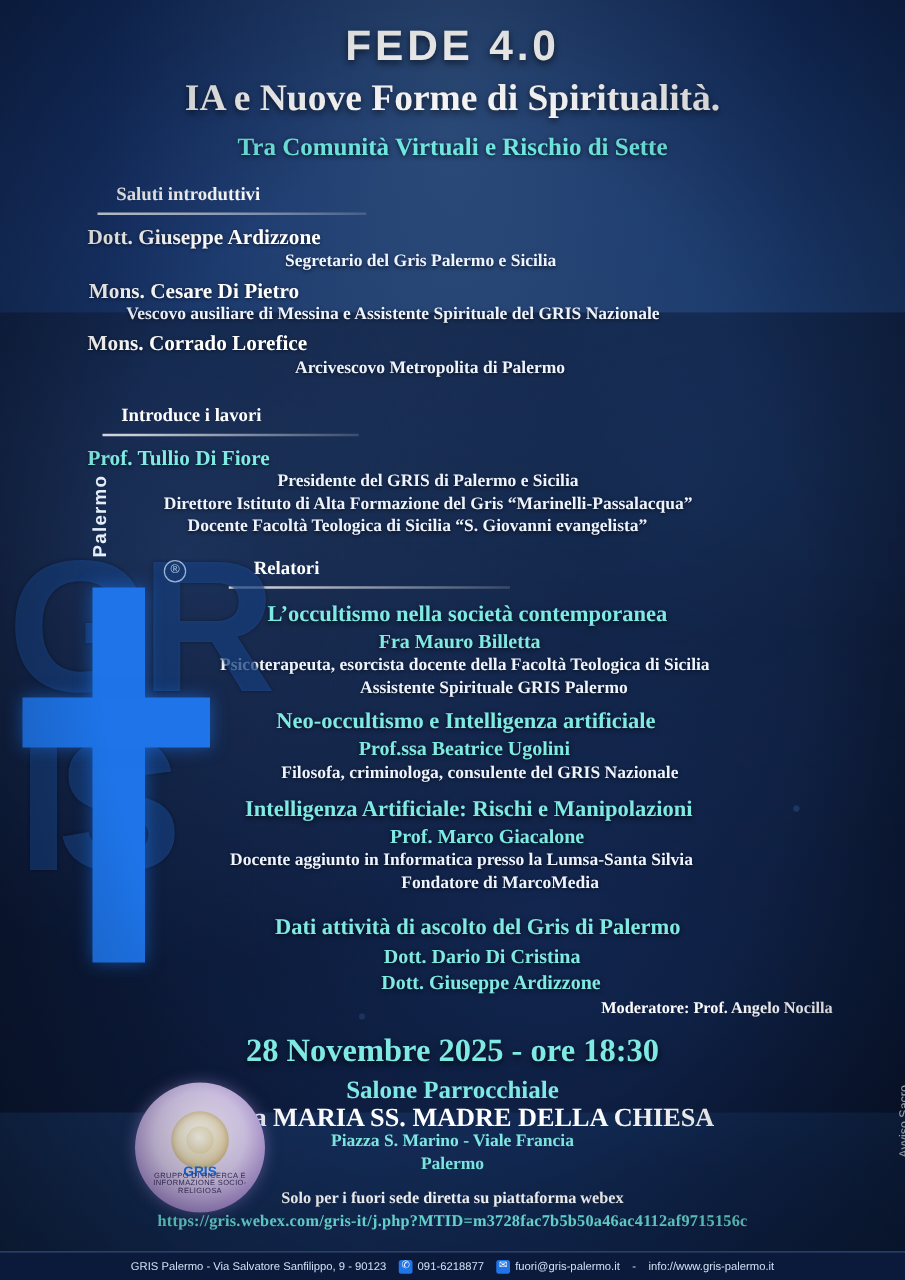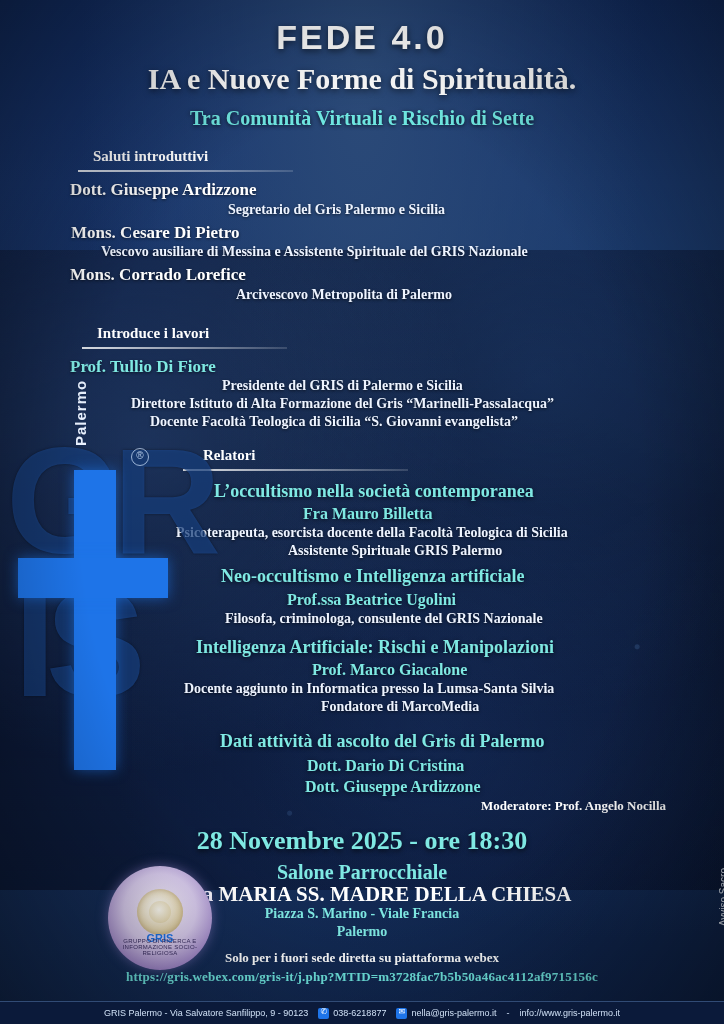--- a/index.html
+++ b/index.html
@@ -467,23 +467,23 @@
   </div>
 
   <div class="side-note">Avviso Sacro</div>
 
   <div class="vignette"></div>
 
   <div class="footer">
     <span>GRIS Palermo - Via Salvatore Sanfilippo, 9 - 90123</span>
     <span class="chip">
       <span class="badge phone"></span>
-      <span>038-6218877</span>
+      <span>091-6218877</span>
     </span>
     <span class="chip">
       <span class="badge mail"></span>
-      <span>nella@gris-palermo.it</span>
+      <span>fuori@gris-palermo.it</span>
     </span>
     <span>-</span>
     <span>info://www.gris-palermo.it</span>
   </div>
 
 </div>
 
 </body></html>

